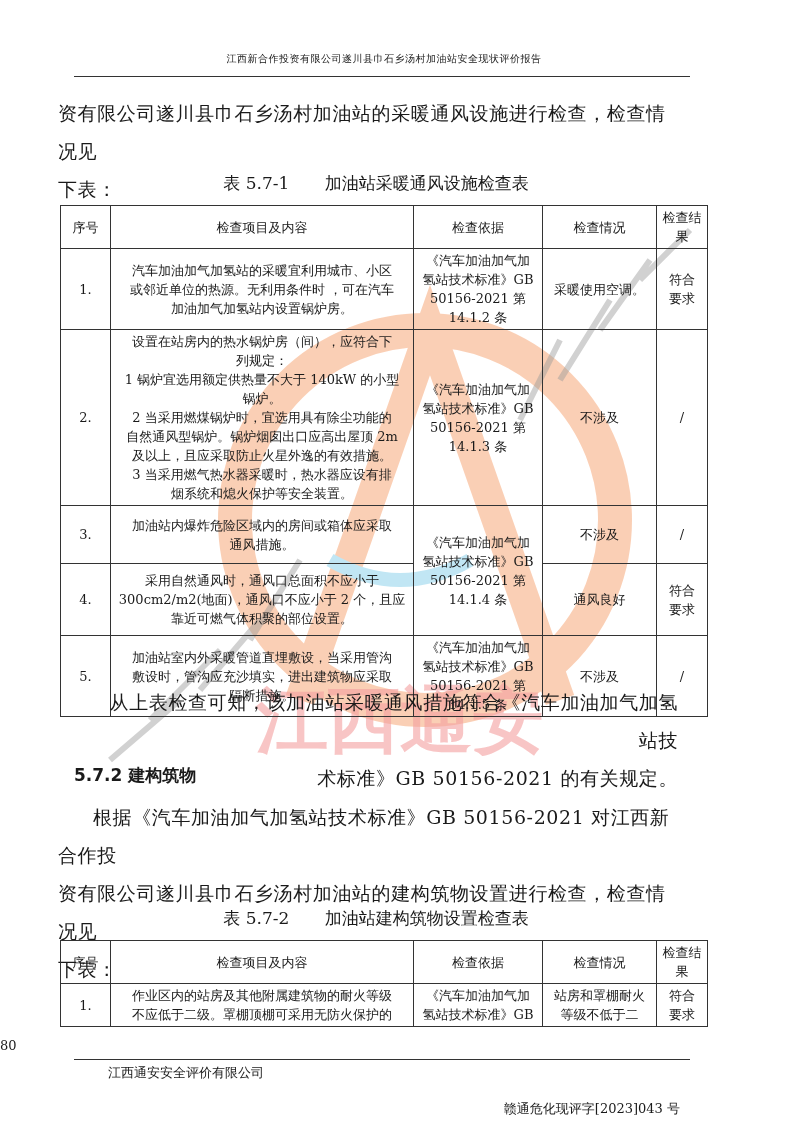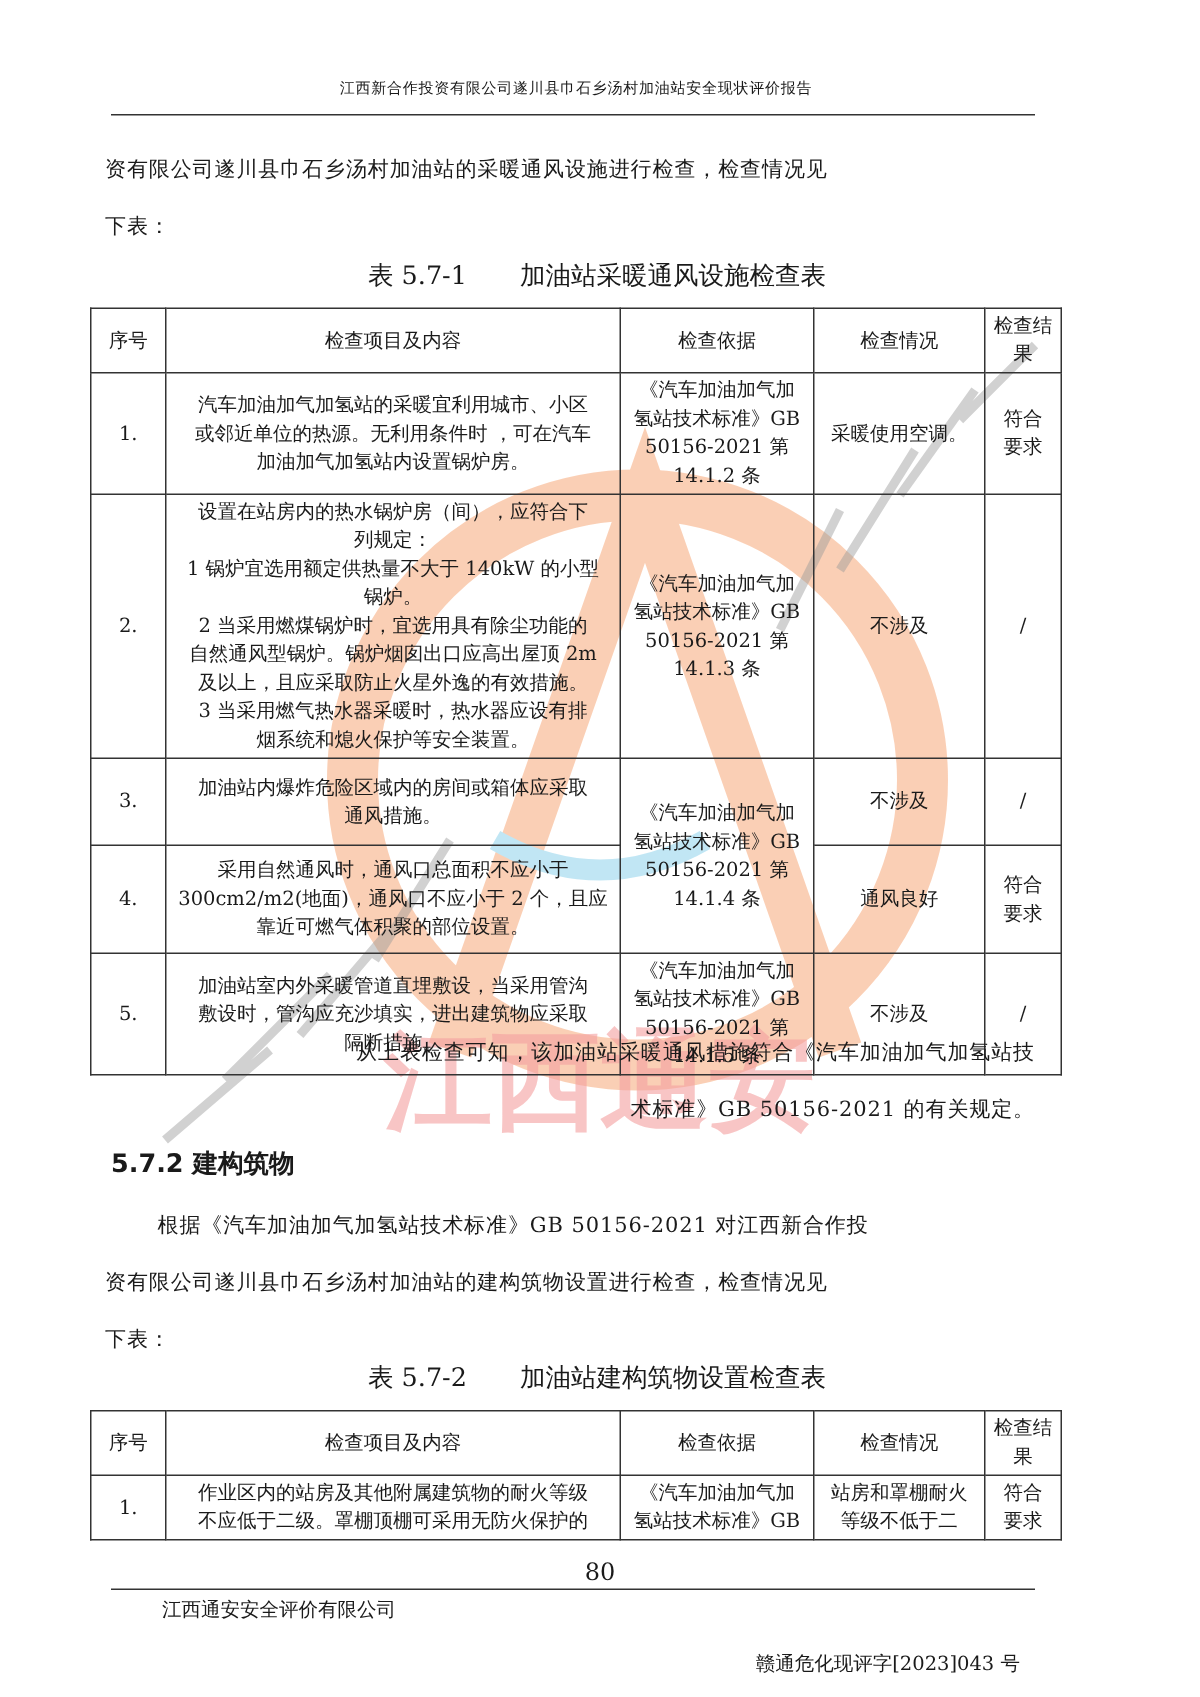--- a/index.html
+++ b/index.html
@@ -1,32 +1,32 @@
 <!DOCTYPE html>
 <html><head>
 <meta charset="utf-8">
 <style>
   html, body { margin: 0; padding: 0; background: #ffffff; }
   body { width: 800px; height: 1131px; position: relative; overflow: hidden;
          font-family: "DejaVu Serif", "Liberation Serif", serif; color: #1a1a1a; }
   .page-header { position: absolute; left: 76px; top: 52px; width: 616px; text-align: center;
                  font-size: 10px; letter-spacing: 0.5px; }
   .header-rule { position: absolute; left: 74px; top: 76px; width: 616px; height: 1px; background: #333; }
-  .para { position: absolute; left: 70px; width: 620px; font-size: 14px; line-height: 38px; letter-spacing: 0.6px; }
-  .caption { position: absolute; left: 88px; width: 620px; text-align: center; font-size: 17px; }
+  .para { position: absolute; left: 58px; width: 620px; font-size: 19px; line-height: 38px; letter-spacing: 0.6px; }
+  .caption { position: absolute; left: 66px; width: 620px; text-align: center; font-size: 17px; }
   .caption span.num { margin-right: 30px; }
   .section-title { position: absolute; left: 74px; font-family: "DejaVu Sans", "Liberation Sans", sans-serif;
                    font-weight: bold; font-size: 17px; }
   table.insp { position: absolute; left: 60px; border-collapse: collapse; font-size: 13px; line-height: 19px; }
   table.insp td, table.insp th { border: 1px solid #333; text-align: center; vertical-align: middle;
                                  padding: 2px 4px; font-weight: normal; background: transparent; }
   .c1 { width: 41px; } .c2 { width: 294px; } .c3 { width: 120px; } .c4 { width: 105px; } .c5 { width: 42px; }
   .watermark { position: absolute; left: 0; top: 0; width: 800px; height: 1131px; pointer-events: none; }
   .footer-rule { position: absolute; left: 74px; top: 1059px; width: 616px; height: 1px; background: #333; }
-  .page-num { position: absolute; left: 0; width: 800px; top: 1038px; text-align: center; font-size: 16px; }
+  .page-num { position: absolute; left: 0; width: 800px; top: 1038px; font-size: 13px; }
   .footer-left { position: absolute; left: 108px; top: 1064px; font-size: 13px; }
   .footer-right { position: absolute; right: 120px; top: 1100px; font-size: 13px; }
   .item-text { display: block; }
 </style>
 </head>
 <body>
 
 <svg class="watermark" viewBox="0 0 800 1131">
   <g opacity="0.55">
     <circle cx="425" cy="520" r="190" fill="none" stroke="#f7a97a" stroke-width="34"></circle>

